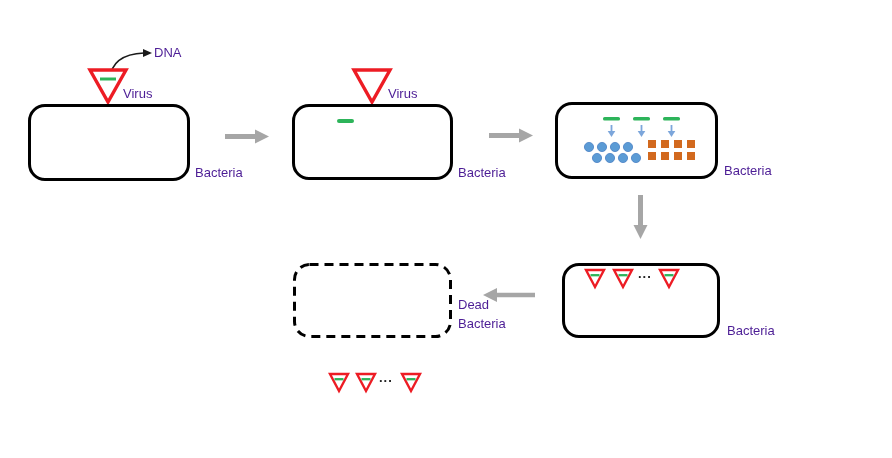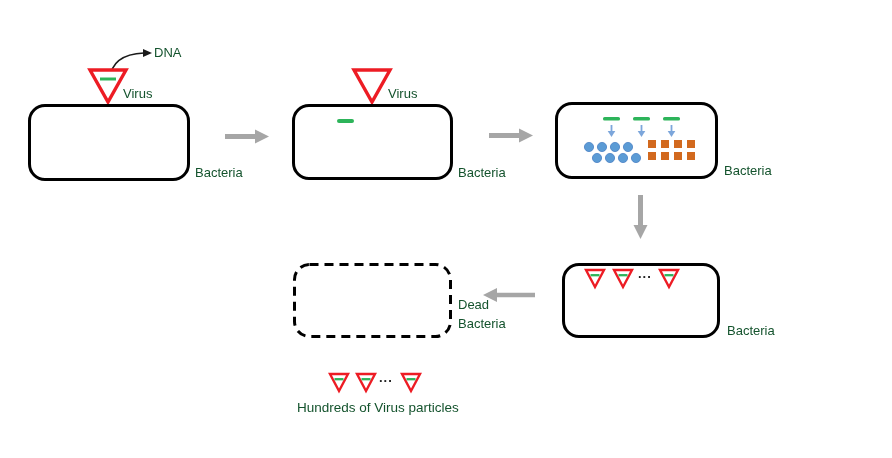--- a/index.html
+++ b/index.html
@@ -1,21 +1,21 @@
 <!DOCTYPE html>
 <html><head>
 <meta charset="utf-8">
 <style>
   html,body{margin:0;padding:0;background:#fff;}
   .canvas{
     position:relative;width:892px;height:458px;background:#ffffff;overflow:hidden;
     font-family:"Liberation Sans",sans-serif;
   }
   .label{
-    position:absolute;font-size:13px;color:#14532d;white-space:nowrap;line-height:1.2;
+    position:absolute;font-size:13px;color:#4c1d95;white-space:nowrap;line-height:1.2;
   }
   .label.two-line{white-space:pre-line;line-height:1.45;}
   .cell{
     position:absolute;box-sizing:border-box;border:3px solid #000;border-radius:17px;background:#fff;
   }
   .abs{position:absolute;}
   .dna-dash{
     position:absolute;background:#2DB45A;border-radius:2px;
   }
   .ellipsis{
@@ -148,15 +148,14 @@
   <svg class="abs" style="left:354px;top:370px;" width="24" height="24" viewBox="0 0 24 24">
     <polygon points="3,4 21,4 12,21" fill="#ffffff" stroke="#ED1C24" stroke-width="2.4"></polygon>
     <line x1="7.5" y1="9.2" x2="16.5" y2="9.2" stroke="#2DB45A" stroke-width="2.3"></line>
   </svg>
   <div class="ellipsis" style="left:379px;top:370px;">...</div>
   <svg class="abs" style="left:399px;top:370px;" width="24" height="24" viewBox="0 0 24 24">
     <polygon points="3,4 21,4 12,21" fill="#ffffff" stroke="#ED1C24" stroke-width="2.4"></polygon>
     <line x1="7.5" y1="9.2" x2="16.5" y2="9.2" stroke="#2DB45A" stroke-width="2.3"></line>
   </svg>
 
-  <div class="label" style="left:297px;top:400px;font-size:13.5px;">Hundreds of Virus particles</div>
 
 </div>
 
 </body></html>

